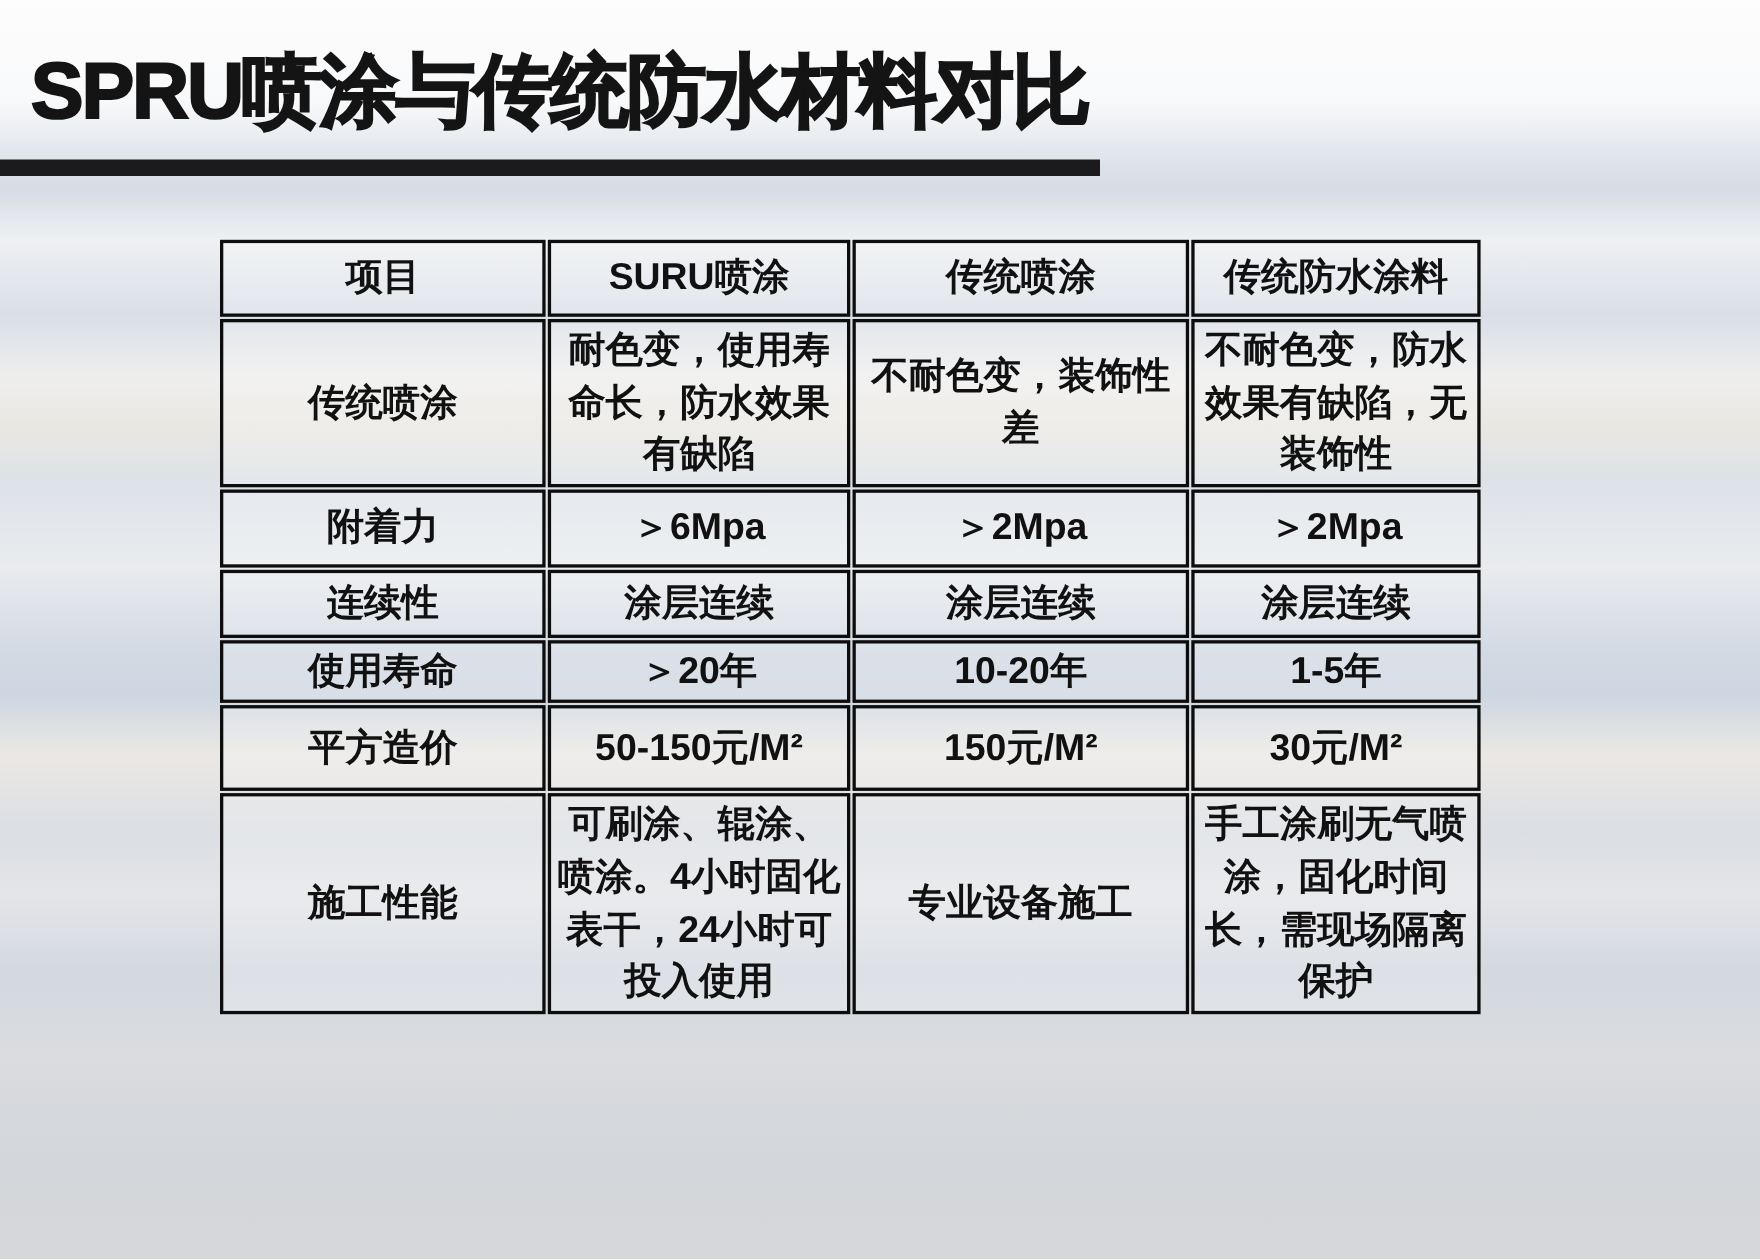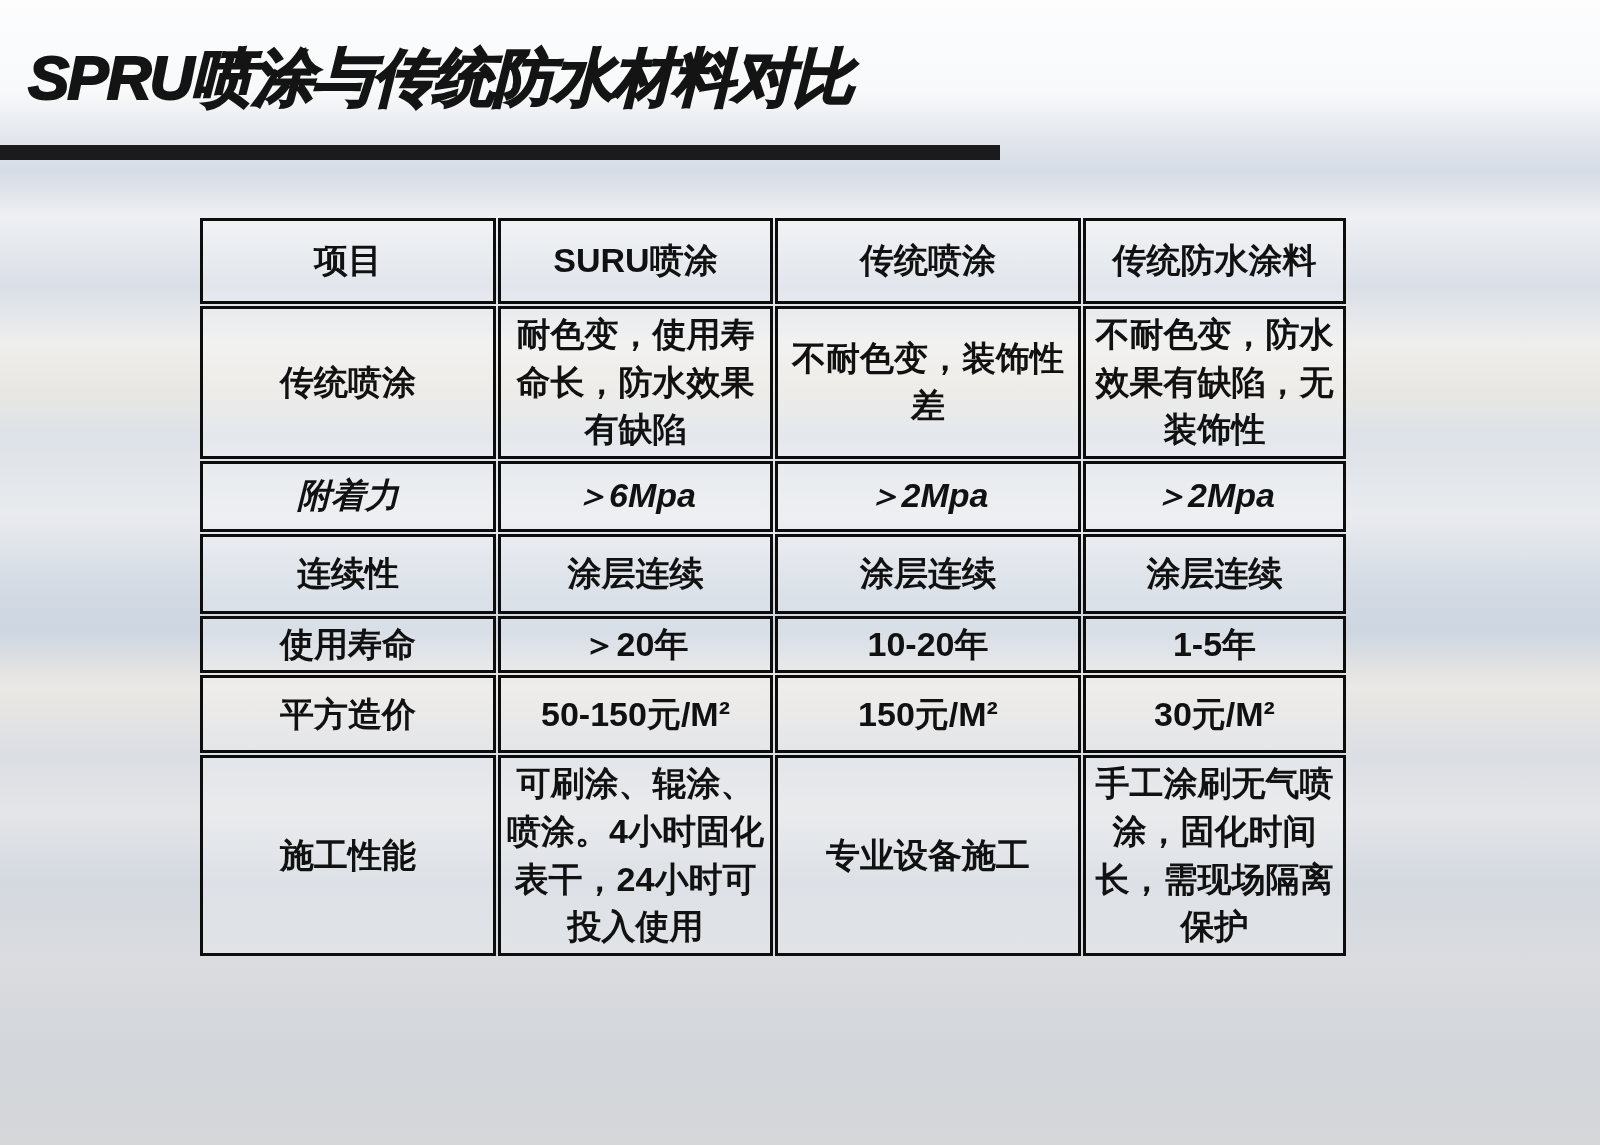--- a/index.html
+++ b/index.html
@@ -33,28 +33,27 @@
       #d4d9e0 77%,
       #dadcdf 84%,
       #d3d6da 92%,
       #d5d7d9 100%);
   }
   .page-title {
     position: absolute;
     left: 28px;
     top: 42px;
     margin: 0;
-    font-size: 62px;
+    font-size: 72px;
     line-height: 1.15;
     font-weight: 900;
     letter-spacing: -2px;
     color: #141414;
     -webkit-text-stroke: 2px #141414;
     white-space: nowrap;
-    font-style: italic;
   }
   .title-underline {
     position: absolute;
     left: 0;
     top: 145px;
     width: 1000px;
     height: 15px;
     background: #1b1b1d;
   }
   table.cmp {
@@ -76,25 +75,25 @@
     line-height: 1.4;
     text-align: center;
     vertical-align: middle;
     padding: 2px 6px;
     overflow: hidden;
   }
   col.c1 { width: 296px; }
   col.c2 { width: 275px; }
   col.c3 { width: 306px; }
   col.c4 { width: 263px; }
-  tr.h-row   { height: 86px; }
+  tr.h-row   { height: 70px; }
   tr.r-0 { height: 140px; }
   tr.r-1 { height: 70px; }
-  tr.r-2 { height: 71px; font-style: italic; }
-  tr.r-3 { height: 80px; }
+  tr.r-2 { height: 71px; }
+  tr.r-3 { height: 62px; }
   tr.r-4 { height: 71px; }
   tr.r-5 { height: 56px; margin-top: 27px; }
   tr.r-6 { height: 78px; }
   tr.r-7 { height: 190px; }
 </style>
 </head>
 <body>
 
 <div class="slide">
 

